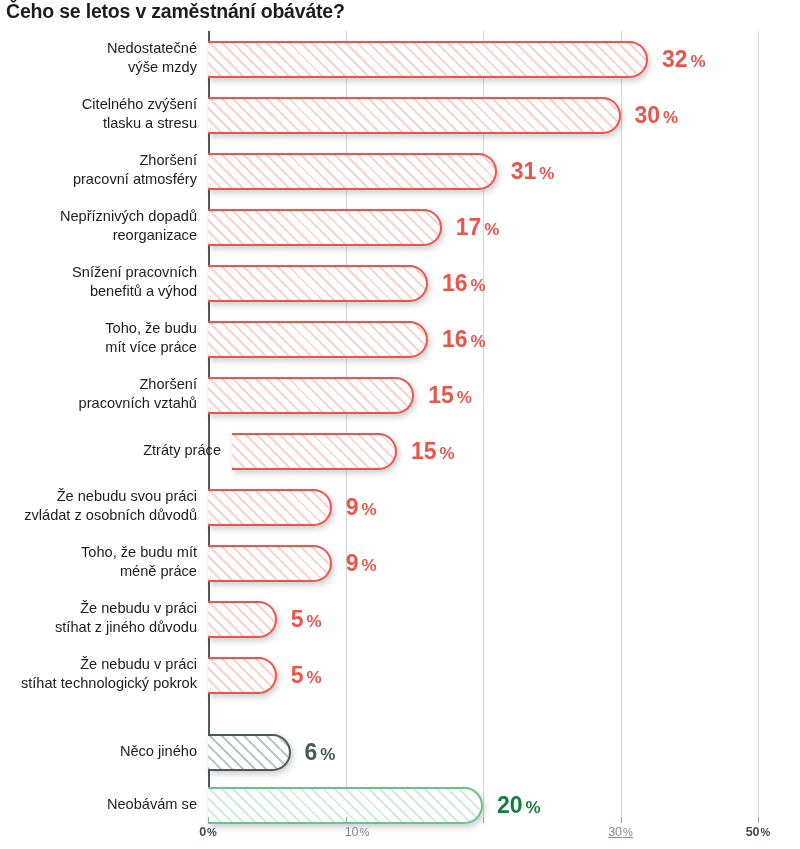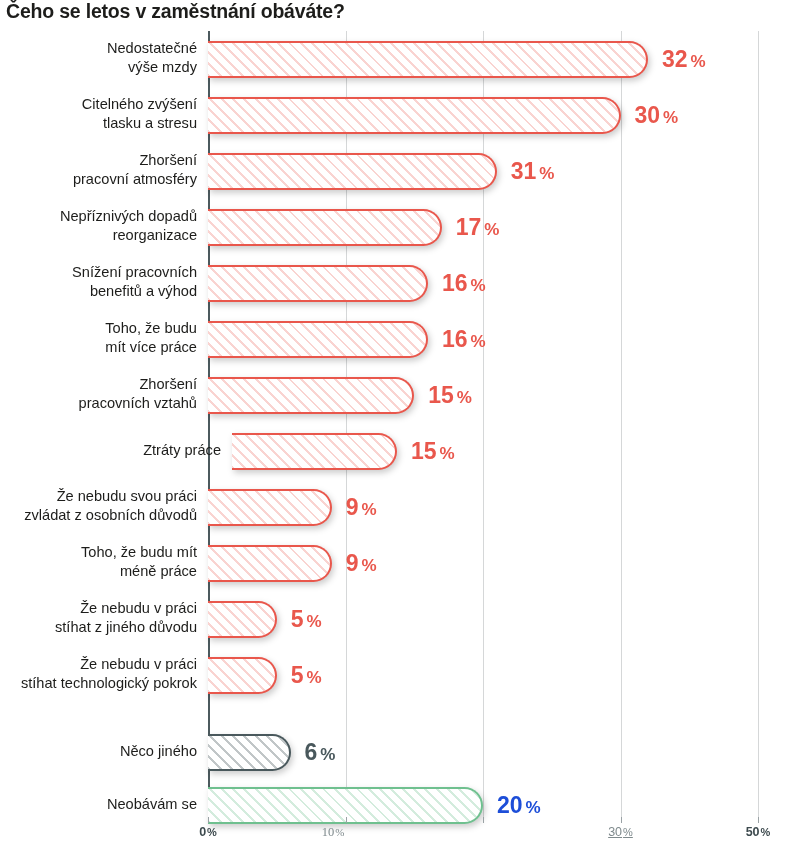--- a/index.html
+++ b/index.html
@@ -157,21 +157,21 @@
     font-size: 23px;
     letter-spacing: 0px;
   }
   .val .pct {
     font-size: 17px;
     font-weight: bold;
     margin-left: 3px;
   }
   .val.c-red { color: #e9574c; }
   .val.c-slate { color: #49585c; }
-  .val.c-green { color: #1d4ed8; }
+  .val.c-green { color: #15803d; }
 
   
   #x-axis {
     position: absolute;
     left: 0;
     top: 817px;
     width: 800px;
     height: 32px;
   }
   .tick-mark {
@@ -317,21 +317,21 @@
           </div>
           <div class="val c-green" style="left: 497px;"><span>20</span><span class="pct">%</span></div>
         </div>
       </div>
   </div>
 
   <div id="x-axis">
       <div class="tick-mark" style="left: 208px;"></div>
       <div class="tick-label edge" style="left: 208px;"><span>0</span><span class="pct">%</span></div>
       <div class="tick-mark" style="left: 345.5px;"></div>
-      <div class="tick-label" style="left: 333px; font-family: Liberation Serif, serif;"><span>10</span><span class="pct">%</span></div>
+      <div class="tick-label" style="left: 357px;"><span>10</span><span class="pct">%</span></div>
       <div class="tick-mark" style="left: 483px;"></div>
       <div class="tick-label" style="left: 483px; margin-top: 48px;"><span>20</span><span class="pct">%</span></div>
       <div class="tick-mark" style="left: 620.5px;"></div>
       <div class="tick-label" style="left: 620.5px; text-decoration: underline;"><span>30</span><span class="pct">%</span></div>
       <div class="tick-mark" style="left: 758px;"></div>
       <div class="tick-label edge" style="left: 758px;"><span>50</span><span class="pct">%</span></div>
     </div>
 
 </div>
 

